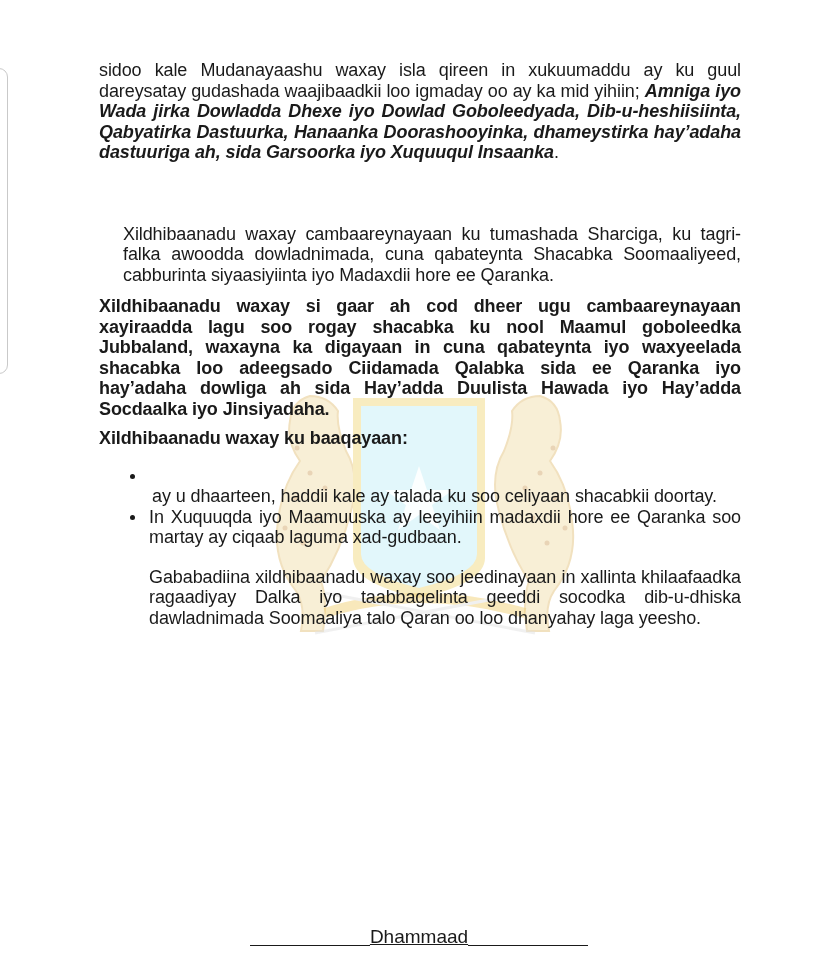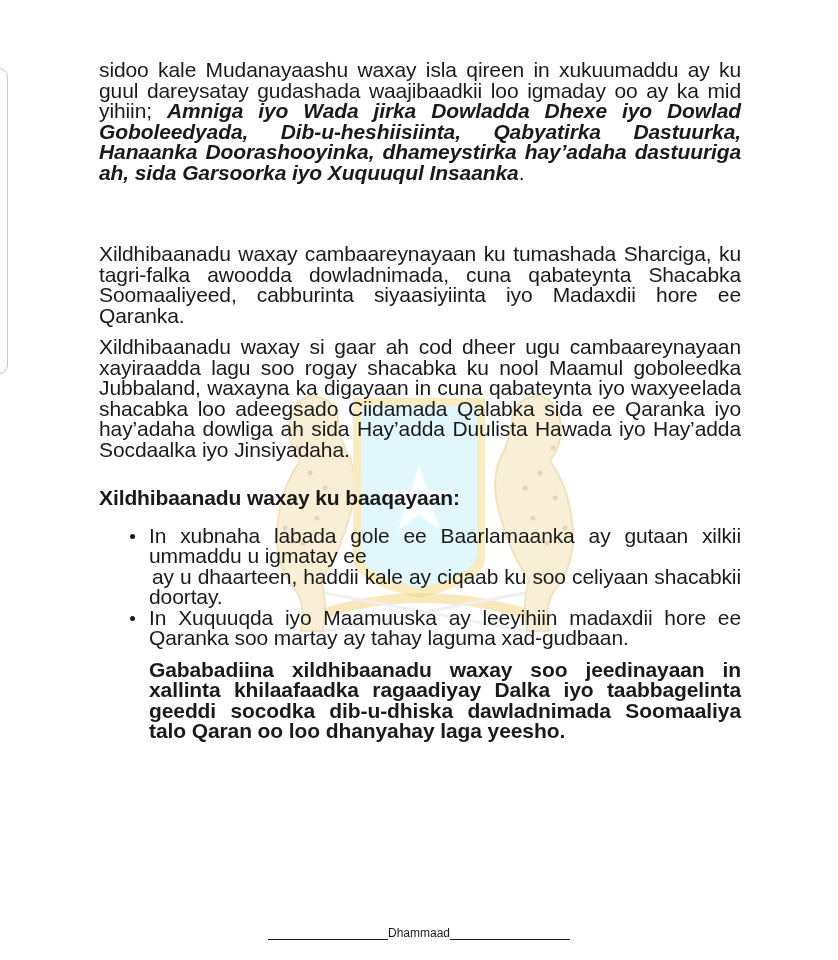--- a/index.html
+++ b/index.html
@@ -7,38 +7,38 @@
     width: 838px; height: 960px; background: #ffffff; position: relative; overflow: hidden;
     font-family: "Liberation Sans", sans-serif; color: #1a1a1a;
   }
   .edge-bracket {
     position: absolute; left: -20px; top: 68px; width: 26px; height: 304px;
     border: 1.5px solid #c9c9c9; border-radius: 9px;
   }
   .watermark { position: absolute; left: 255px; top: 378px; width: 340px; height: 270px; pointer-events: none; }
   .page {
     position: absolute; left: 99px; top: 60px; width: 642px;
-    font-size: 21px; line-height: 20.5px; letter-spacing: -0.1px;
+    font-size: 18px; line-height: 20.5px; letter-spacing: -0.1px;
   }
   p { margin: 0; text-align: justify; }
   .p1 { }
-  .p2 { margin-top: 61px; }
-  .p3, .p4 { margin-top: 11px; }
-  .heading { margin-top: 28px; font-weight: bold; }
+  .p2 { margin-top: 61px; margin-left: 24px; }
+  .p3, .p4 { margin-top: 11px; font-weight: bold; }
+  .heading { margin-top: 9px; font-weight: bold; }
   .bi { font-weight: bold; font-style: italic; }
   ul.bullets { list-style: none; margin: 17px 0 0 0; padding: 0 0 0 50px; }
   ul.bullets li { position: relative; text-align: justify; }
   ul.bullets li::before {
     content: ""; position: absolute; left: -19px; top: 8px; width: 5px; height: 5px;
     background: #1a1a1a; border-radius: 50%;
   }
   .b0 .l2 { padding-left: 3px; }
-  .closing { margin-top: 11px; padding-left: 50px; font-weight: bold; }
+  .closing { margin-top: 19px; padding-left: 50px; }
   .footer {
-    position: absolute; top: 926px; left: 0; width: 838px; text-align: center; font-size: 12px;
+    position: absolute; top: 926px; left: 0; width: 838px; text-align: center; font-size: 19px; text-decoration: underline;
   }
   .footer .rule { display: inline-block; width: 120px; border-bottom: 1.3px solid #1a1a1a; vertical-align: -3px; }
 </style>
 </head>
 <body>
 
 <div class="edge-bracket"></div>
 
 <svg class="watermark" viewBox="0 0 340 270">
 
@@ -79,22 +79,22 @@
 
 <div class="page">
   <p class="p1"><span>sidoo kale Mudanayaashu waxay isla qireen in xukuumaddu ay ku guul dareysatay gudashada waajibaadkii loo igmaday oo ay ka mid yihiin; </span><span class="bi">Amniga iyo Wada jirka Dowladda Dhexe iyo Dowlad Goboleedyada</span><span class="bi">, Dib-u-heshiisiinta, Qabyatirka Dastuurka, Hanaanka Doorashooyinka, dhameystirka hay’adaha dastuuriga ah, sida Garsoorka iyo Xuquuqul Insaanka</span><span>.</span></p>
 
   <p class="p2">Xildhibaanadu waxay cambaareynayaan ku tumashada Sharciga, ku tagri-falka awoodda dowladnimada, cuna qabateynta Shacabka Soomaaliyeed, cabburinta siyaasiyiinta iyo Madaxdii hore ee Qaranka.</p>
   <p class="p3">Xildhibaanadu waxay si gaar ah cod dheer ugu cambaareynayaan xayiraadda lagu soo rogay shacabka ku nool Maamul goboleedka Jubbaland, waxayna ka digayaan in cuna qabateynta iyo waxyeelada shacabka loo adeegsado Ciidamada Qalabka sida ee Qaranka iyo hay’adaha dowliga ah sida Hay’adda Duulista Hawada iyo Hay’adda Socdaalka iyo Jinsiyadaha.</p>
 
   <p class="heading">Xildhibaanadu waxay ku baaqayaan:</p>
 
   <ul class="bullets">
-    <li class="b0"><span>In xubnaha labada gole ee Baarlamaanka ay gutaan xilkii ummaddu u igmatay ee</span><br><span class="l2">ay u dhaarteen, haddii kale ay ciqaab ku soo celiyaan shacabkii doortay.</span></li>
-    <li>In Xuquuqda iyo Maamuuska ay leeyihiin madaxdii hore ee Qaranka soo martay ay tahay laguma xad-gudbaan.</li>
+    <li class="b0"><br><span class="l2">ay u dhaarteen, haddii kale ay talada ku soo celiyaan shacabkii doortay.</span></li>
+    <li>In Xuquuqda iyo Maamuuska ay leeyihiin madaxdii hore ee Qaranka soo martay ay ciqaab laguma xad-gudbaan.</li>
   </ul>
 
   <p class="closing">Gababadiina xildhibaanadu waxay soo jeedinayaan in xallinta khilaafaadka ragaadiyay Dalka iyo taabbagelinta geeddi socodka dib-u-dhiska dawladnimada Soomaaliya talo Qaran oo loo dhanyahay laga yeesho.</p>
 </div>
 
 <div class="footer">
   <span class="rule"></span><span>Dhammaad</span><span class="rule"></span>
 </div>
 
 </body></html>

